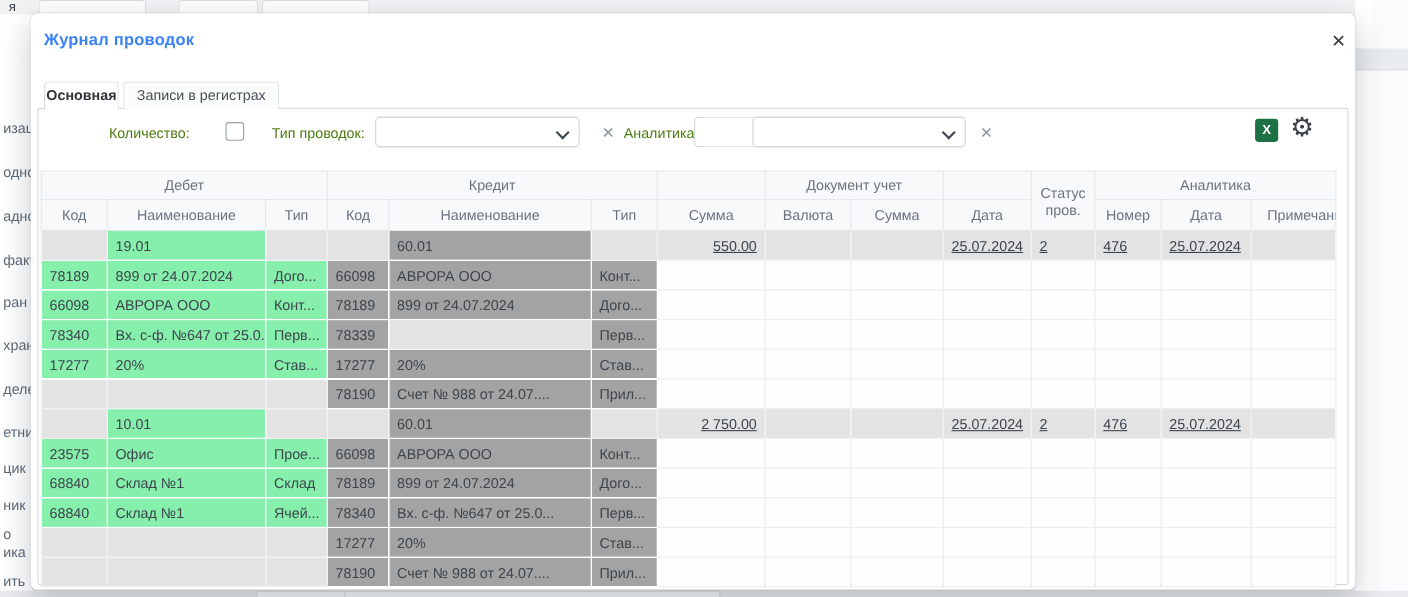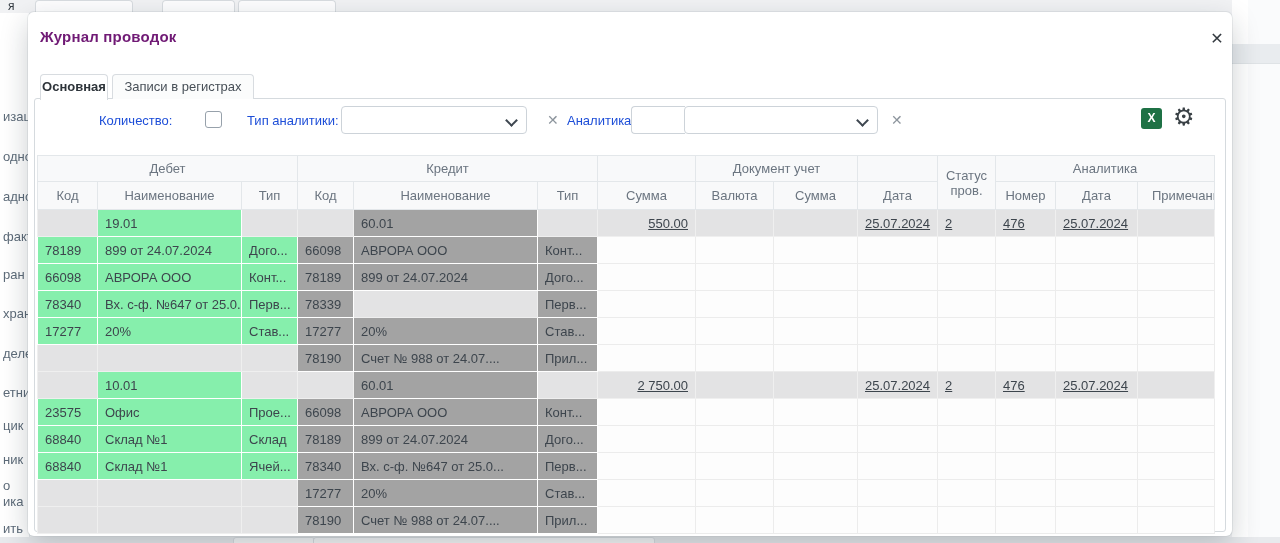--- a/index.html
+++ b/index.html
@@ -19,33 +19,33 @@
   .bg-tab-label{left:8px;top:-1px;font-size:12px;color:#343b42;}
   .bg-right-white{left:1232px;top:0;width:16px;height:543px;background:#ffffff;}
   .bg-right-panel{left:1248px;top:0;width:32px;height:543px;background:#fafbfc;}
   .bg-right-band{left:1232px;top:44px;width:48px;height:19px;background:#e9ecef;border-bottom:1px solid #dfe3e6;}
   .bg-bottom{left:0;top:537px;width:1280px;height:6px;background:#e8eaed;}
   .bg-btn{top:537px;height:10px;background:#f7f8f9;border:1px solid #d9dde1;border-radius:3px;}
 
   
   .modal{left:28px;top:12px;width:1204px;height:524px;background:#ffffff;border-radius:6px;
          box-shadow:0 10px 28px rgba(20,30,40,.22), 0 0 0 1px rgba(120,130,140,.12);}
-  .modal-title{left:12px;top:16px;font-size:15px;font-weight:bold;color:#701a75;letter-spacing:.2px;}
+  .modal-title{left:12px;top:16px;font-size:15px;font-weight:bold;color:#3b82f6;letter-spacing:.2px;}
   .modal-close{left:1178px;top:16px;width:22px;height:22px;font-size:16px;line-height:22px;text-align:center;
                color:#343a40;cursor:pointer;font-weight:bold;}
 
   .tab{top:62px;height:24px;border:1px solid #d8dce0;border-bottom:none;border-radius:4px 4px 0 0;
        font-size:13px;line-height:24px;text-align:center;z-index:2;cursor:pointer;}
   .tab.active{background:#ffffff;font-weight:bold;color:#2e343a;height:25px;}
   .tab.inactive{background:#fbfcfc;color:#474f57;}
 
   .panel{left:6px;top:86px;width:1190px;height:432px;background:#ffffff;border:1px solid #d5dade;border-radius:3px;}
 
   
-  .flabel{font-size:13px;color:#1d4ed8;white-space:nowrap;}
+  .flabel{font-size:13px;color:#4d7c0f;white-space:nowrap;}
   .checkbox{width:15px;height:15px;background:#fff;border:1px solid #97a1ab;border-radius:3px;cursor:pointer;}
   .selectbox{height:28px;background:#fff;border:1px solid #cdd3d9;border-radius:4px;box-sizing:border-box;cursor:pointer;}
   .minibox{height:28px;background:#fff;border:1px solid #cdd3d9;border-radius:4px 0 0 4px;box-sizing:border-box;border-right:none;}
   .chev{position:absolute;right:10px;top:9px;width:7px;height:7px;border-right:2px solid #3e4750;border-bottom:2px solid #3e4750;transform:rotate(45deg);}
   .xicon{font-size:14px;color:#8d959d;cursor:pointer;line-height:16px;}
   .excel-btn{width:21px;height:21px;background:#1e7145;border-radius:3px;color:#fff;font-weight:bold;font-size:12px;
              text-align:center;line-height:21px;cursor:pointer;}
   .gear{font-size:24px;color:#3a4146;line-height:24px;cursor:pointer;}
 
   
@@ -107,21 +107,21 @@
   </div>
   <div class="abs tab inactive" style="left:84px;width:140px;">
     <span>Записи в регистрах</span>
   </div>
 
   <div class="abs panel">
 
     <div class="abs flabel" style="left:64px;top:14px;">Количество:</div>
     <div class="abs checkbox" style="left:170px;top:12px;"></div>
 
-    <div class="abs flabel" style="left:212px;top:14px;">Тип аналитики:</div>
+    <div class="abs flabel" style="left:212px;top:14px;">Тип проводок:</div>
     <div class="abs selectbox" style="left:306px;top:7px;width:186px;">
       <span class="chev"></span>
     </div>
     <div class="abs xicon" style="left:512px;top:13px;">✕</div>
 
     <div class="abs flabel" style="left:532px;top:14px;">Аналитика:</div>
     <div class="abs minibox" style="left:596px;top:7px;width:54px;"></div>
     <div class="abs selectbox" style="left:649px;top:7px;width:194px;">
       <span class="chev"></span>
     </div>

